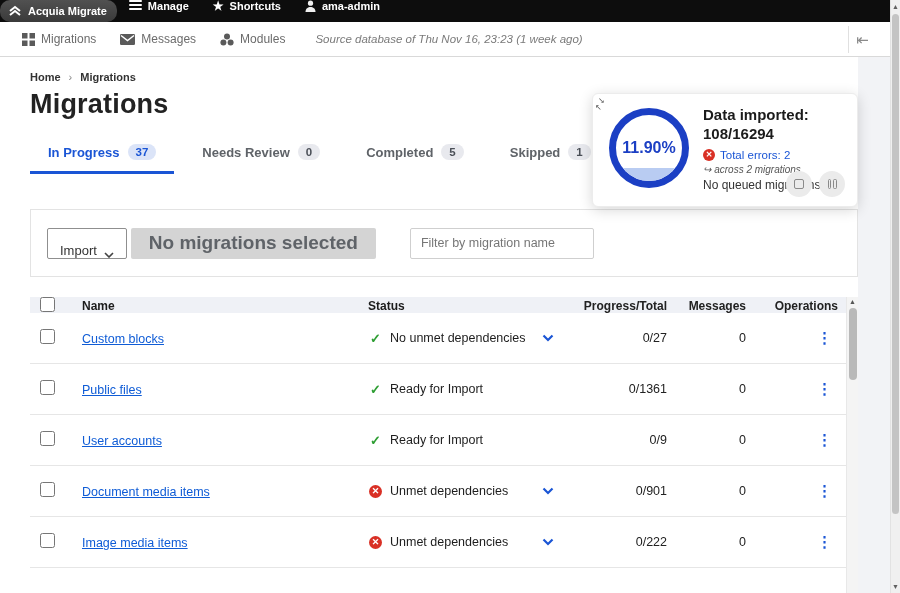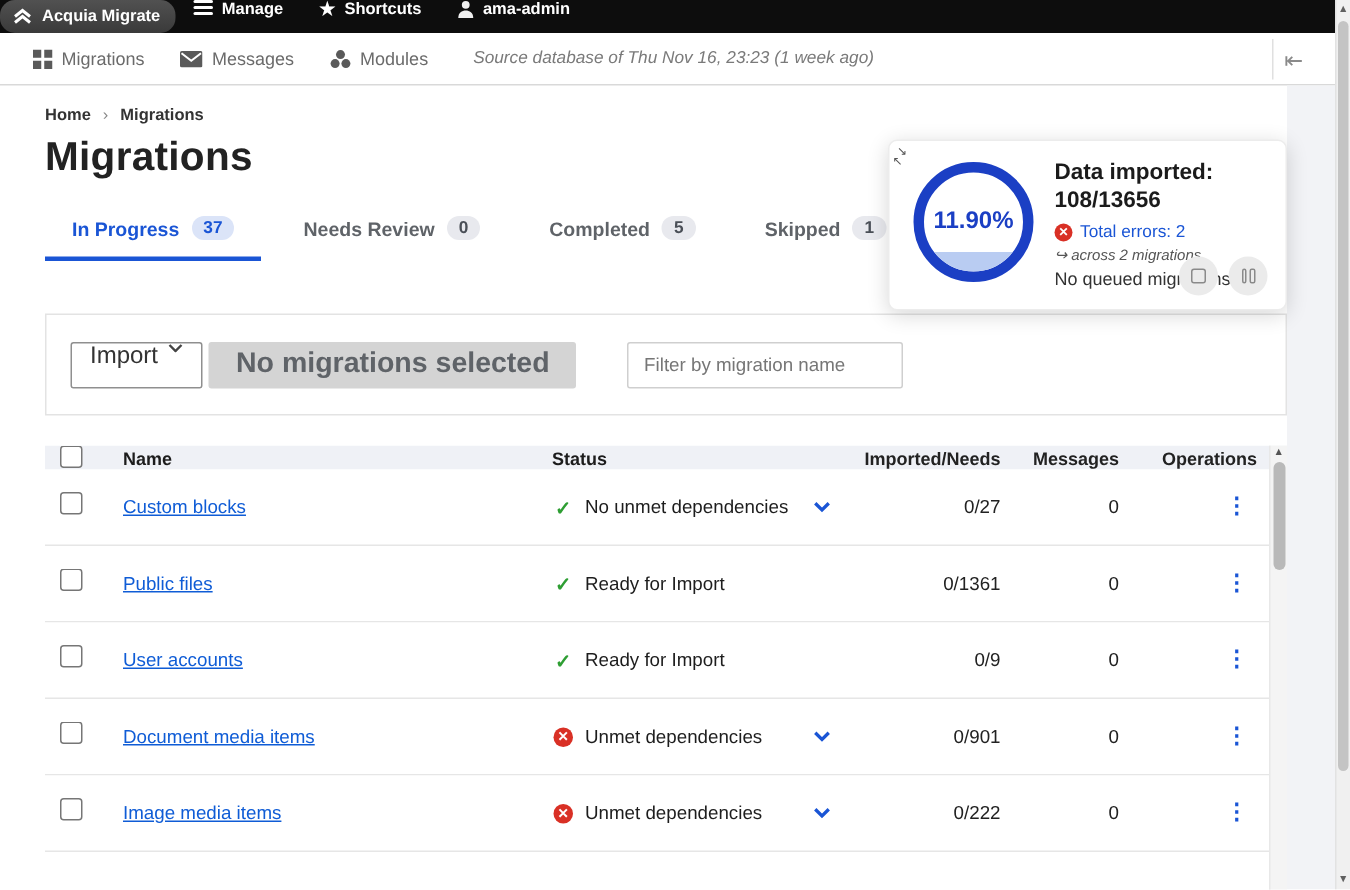--- a/index.html
+++ b/index.html
@@ -29,21 +29,21 @@
 
   
   .tabs { display:flex; gap:10px; margin-top:16px; }
   .tab { display:flex; align-items:center; gap:8px; padding:8px 18px 11px 18px; font-size:13px; font-weight:bold; color:#5f6368; border-bottom:3px solid transparent; cursor:pointer; }
   .tab.active { color:#1a55d5; border-bottom-color:#1a55d5; }
   .tab-badge { background:#e8e9ee; color:#4a4f57; border-radius:10px; padding:2px 8px; font-size:11.5px; font-weight:bold; }
   .tab.active .tab-badge { background:#dbe4f8; color:#1a55d5; }
 
   
   .filter-panel { margin-top:35px; border:1px solid #e3e3e3; background:#fff; height:68px; display:flex; align-items:center; padding:0 16px; width:828px; }
-  .btn-import { display:flex; align-items:flex-start; gap:7px; background:#fff; border:1px solid #8f8f8f; border-radius:2px; height:31px; padding:0 12px; font-size:16px; color:#333; cursor:pointer; font-family:inherit; }
+  .btn-import { display:flex; align-items:flex-end; gap:7px; background:#fff; border:1px solid #8f8f8f; border-radius:2px; height:31px; padding:0 12px; font-size:13px; color:#333; cursor:pointer; font-family:inherit; }
   .btn-disabled { background:#d4d4d4; border:none; border-radius:2px; height:31px; padding:0 18px; font-size:19px; font-weight:bold; color:#5f6368; margin-left:4px; font-family:inherit; }
   .filter-input { margin-left:34px; height:31px; width:184px; border:1px solid #cfcfcf; border-radius:2px; padding:0 10px; font-size:12.5px; font-family:inherit; color:#333; }
   .filter-input::placeholder { color:#767676; }
 
   
   .table-wrap { margin-top:20px; width:828px; height:315px; position:relative; overflow:hidden; }
   .t-row { display:grid; grid-template-columns:52px 256px 230px 99px 79px 100px 12px; align-items:center; }
   .t-head { background:#eff1f6; height:16px; font-size:12px; font-weight:bold; color:#1c1c1c; }
   .t-body .t-row { height:51px; border-bottom:1px solid #e6e6e6; background:#fff; }
   .cell-cb { padding-left:10px; }
@@ -218,21 +218,21 @@
     </button>
     <button class="btn-disabled" disabled="">No migrations selected</button>
     <input class="filter-input" type="text" placeholder="Filter by migration name" style="">
   </div>
 
   <div class="table-wrap">
     <div class="t-row t-head">
       <div class="cell-cb"><input type="checkbox" style=""></div>
       <div>Name</div>
       <div style="padding-left:30px">Status</div>
-      <div class="cell-right">Imported/Needs</div>
+      <div class="cell-right">Progress/Total</div>
       <div class="cell-right">Messages</div>
       <div class="cell-right" style="padding-right:8px">Operations</div>
       <div></div>
     </div>
     <div class="t-body">
         <div class="t-row">
           <div class="cell-cb"><input type="checkbox" style=""></div>
           <div><a href="#" class="row-link">Custom blocks</a></div>
           <div class="cell-status">
             <span class="st-ico">
@@ -334,21 +334,21 @@
       <span>↖</span>
     </div>
   <div class="prog-flex">
     <div class="ring">
       <div class="ring-fill"></div>
       <div class="ring-pct">11.90%</div>
     </div>
     <div class="prog-info">
       <div class="prog-title">
         <div>Data imported:</div>
-        <div>108/13656</div>
+        <div>108/16294</div>
       </div>
       <div class="err-line">
         <span class="err-badge">✕</span>
         <span>Total errors: 2</span>
       </div>
       <div class="across-line">↪ <span>across 2 migrations</span></div>
       <div class="queue-line">No queued migrations</div>
     </div>
   </div>
   <div class="card-btns">

